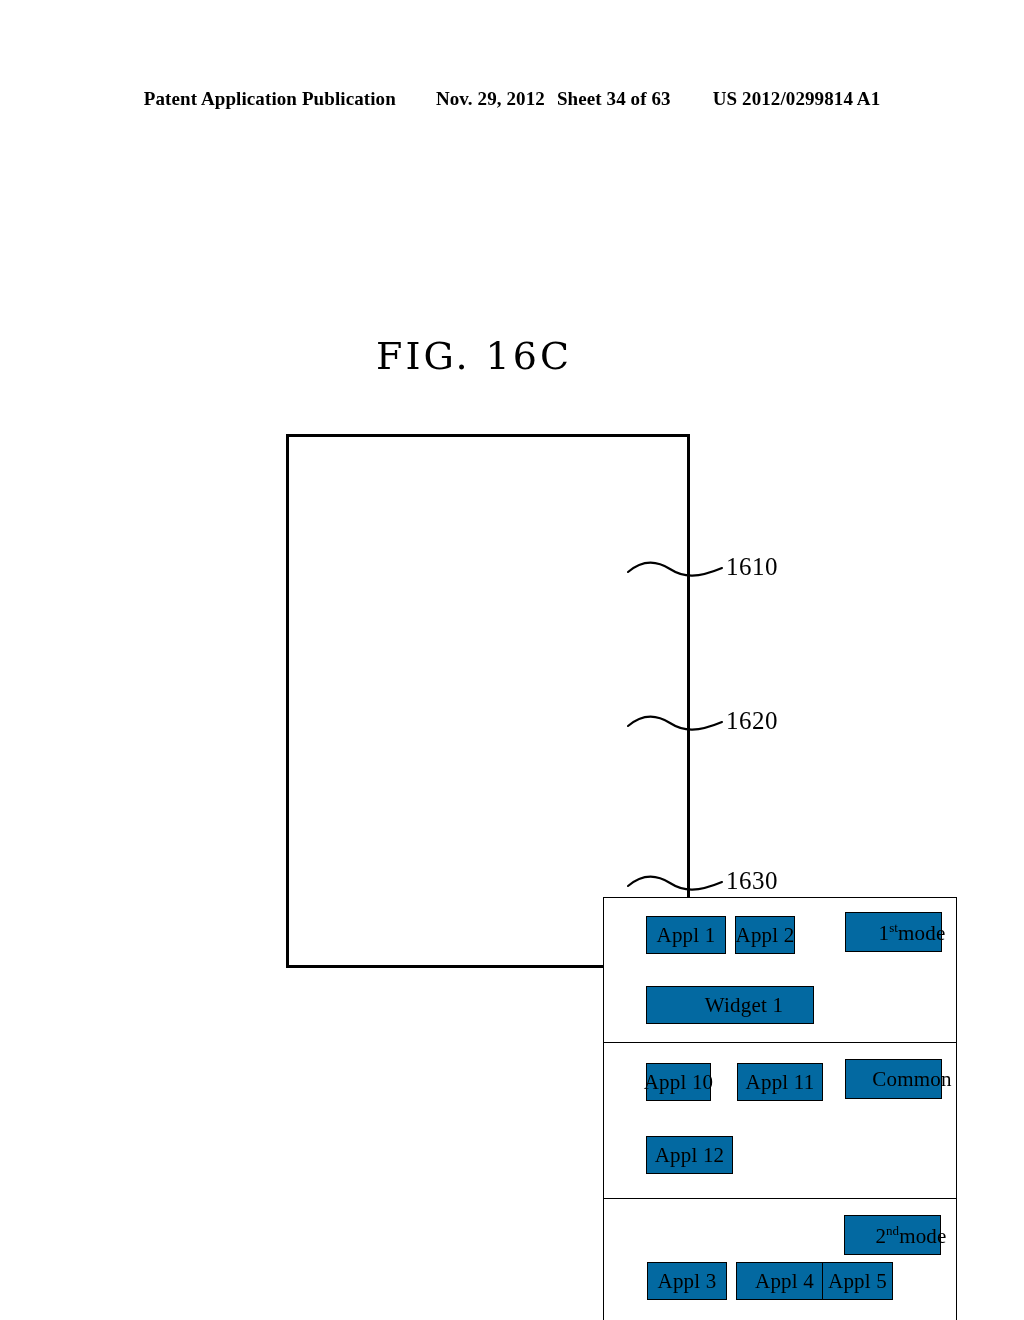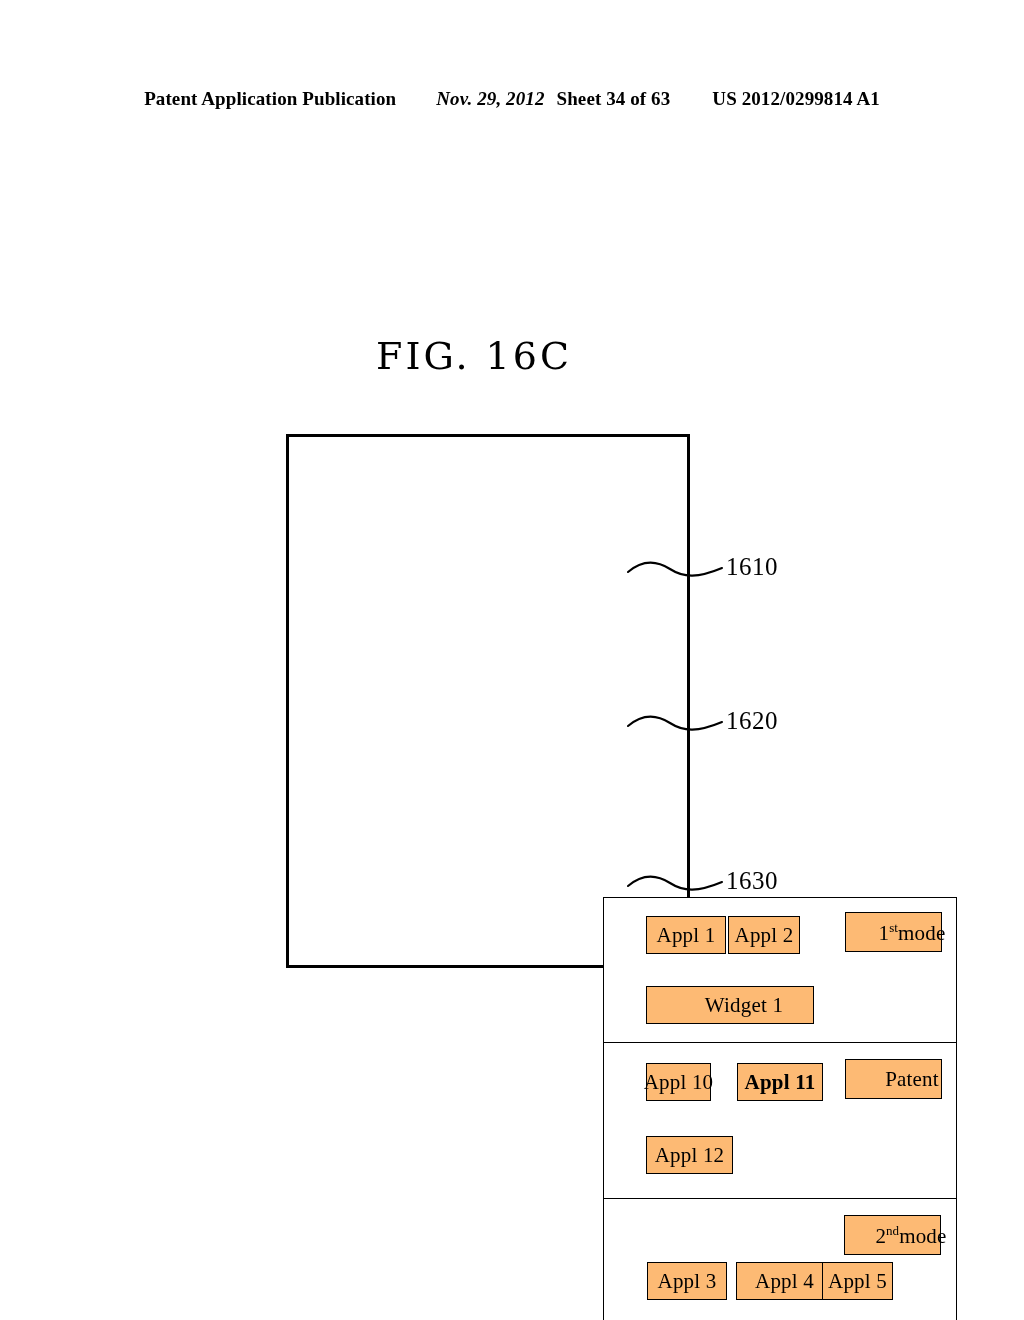--- a/index.html
+++ b/index.html
@@ -24,21 +24,21 @@
     width: 1024px;
     display: flex;
     justify-content: center;
     align-items: baseline;
     font-weight: bold;
     font-size: 19px;
     letter-spacing: 0.1px;
     white-space: nowrap;
   }
   .page-header .hdr-pub      { margin-right: 40px; }
-  .page-header .hdr-date     { margin-right: 12px; font-style: italic; }
+  .page-header .hdr-date     { margin-right: 12px; }
   .page-header .hdr-sheet    { margin-right: 42px; }
   .page-header .hdr-number   { }
 
   
   .fig-title {
     position: absolute;
     left: 0;
     top: 334px;
     width: 948px;
     text-align: center;
@@ -79,21 +79,21 @@
   }
   .section-1 { top: 0px;   height: 144px; }
   .section-2 { top: 144px; height: 156px; border-top: 1.5px solid #000; }
   .section-3 { top: 300px; height: 180px; border-top: 1.5px solid #000; }
 
   
   .box {
     position: absolute;
     border: 1.5px solid #000;
     box-sizing: border-box;
-    background: #fdba74;
+    background: #0369a1;
     display: flex;
     align-items: center;
     justify-content: center;
     font-size: 21px;
     line-height: 1;
     white-space: nowrap;
     letter-spacing: 0.2px;
   }
   .box.mode-box {
     font-size: 21px;
@@ -132,31 +132,31 @@
   <span class="hdr-number">US 2012/0299814 A1</span>
 </div>
 
 <div class="fig-title">FIG. 16C</div>
 
 <div class="outer-frame">
   <div class="inner-frame">
 
     <div class="section section-1">
       <div class="box" style="left:42px; top:18px; width:80px; height:38px;">Appl 1</div>
-      <div class="box" style="left:124px; top:18px; width:72px; height:38px;">Appl 2</div>
+      <div class="box" style="left:131px; top:18px; width:60px; height:38px;">Appl 2</div>
       <div class="box mode-box" style="left:241px; top:14px; width:97px; height:40px;">
         <span class="mode-inner"><span>1</span><sup>st</sup><span>mode</span></span>
       </div>
       <div class="box" style="left:42px; top:88px; width:168px; height:38px;padding-left:28px;">Widget 1</div>
     </div>
 
     <div class="section section-2">
       <div class="box" style="left:42px; top:20px; width:65px; height:38px;">Appl 10</div>
-      <div class="box" style="left:133px; top:20px; width:86px; height:38px;font-weight:bold;">Appl 11</div>
-      <div class="box mode-box" style="left:241px; top:16px; width:97px; height:40px;">Patent</div>
+      <div class="box" style="left:133px; top:20px; width:86px; height:38px;">Appl 11</div>
+      <div class="box mode-box" style="left:241px; top:16px; width:97px; height:40px;">Common</div>
       <div class="box" style="left:42px; top:93px; width:87px; height:38px;">Appl 12</div>
     </div>
 
     <div class="section section-3">
       <div class="box mode-box" style="left:240px; top:16px; width:97px; height:40px;">
         <span class="mode-inner"><span>2</span><sup>nd</sup><span>mode</span></span>
       </div>
       <div class="box" style="left:43px; top:63px; width:80px; height:38px;">Appl 3</div>
       <div class="box" style="left:132px; top:63px; width:97px; height:38px;">Appl 4</div>
       <div class="box" style="left:218px; top:63px; width:71px; height:38px;">Appl 5</div>

